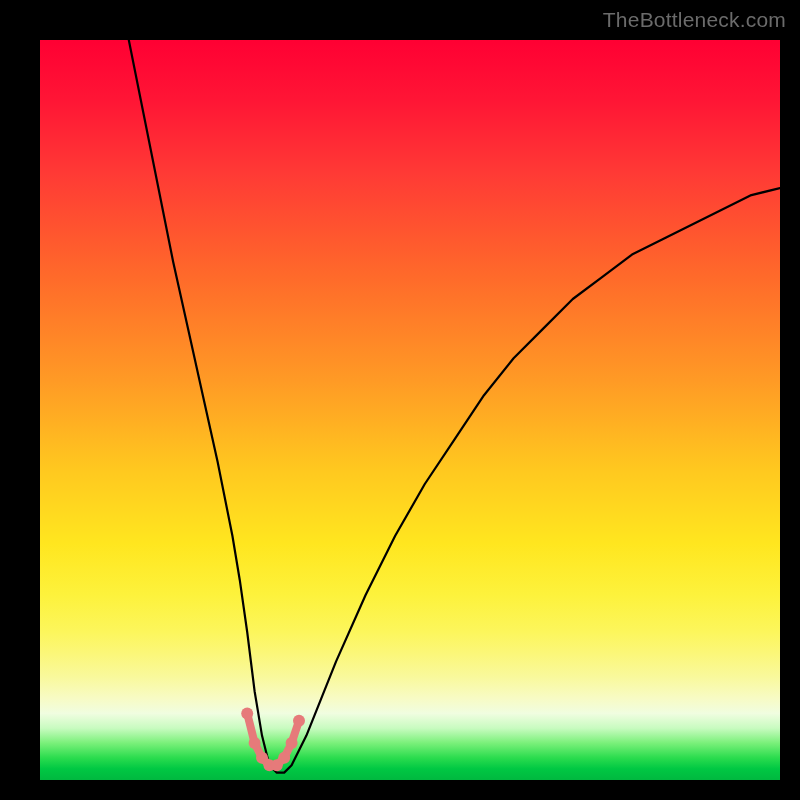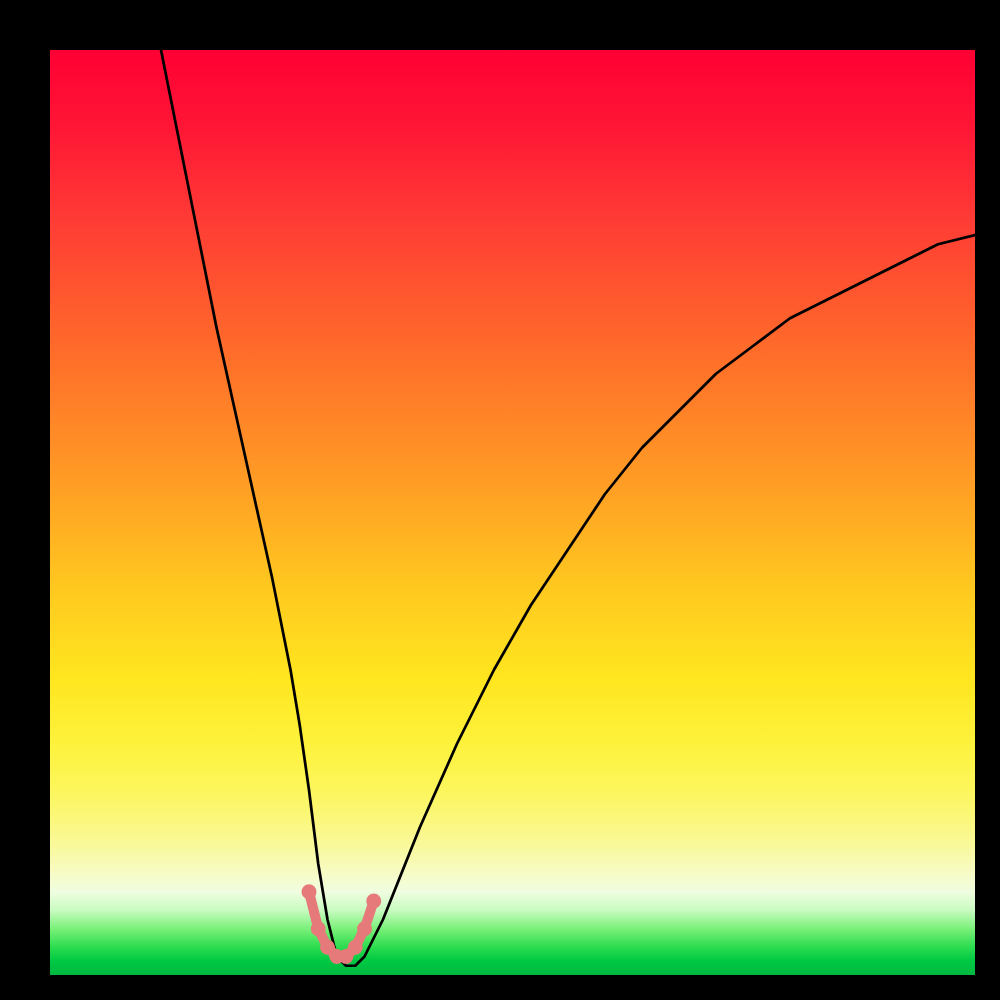--- a/index.html
+++ b/index.html
@@ -72,20 +72,21 @@
     top: 0;
     width: 100%;
     height: 100%;
     overflow: visible;
   }
 </style>
 </head>
 <body>
 
 <div class="frame">
+  <div class="watermark">TheBottleneck.com</div>
   <div class="plot-area">
     <div class="gradient"></div>
     <svg class="curve" viewBox="0 0 740 740" preserveAspectRatio="none">
       <path id="main-curve" fill="none" stroke="#000" stroke-width="2.2" stroke-linejoin="round" stroke-linecap="round" d="M88.8 0.0 L103.6 74.0 L118.4 148.0 L133.2 222.0 L148.0 288.6 L162.8 355.2 L177.6 421.8 L192.4 495.8 L199.8 540.2 L207.2 592.0 L214.6 651.2 L222.0 695.6 L229.4 725.2 L236.8 732.6 L244.2 732.6 L251.6 725.2 L266.4 695.6 L281.2 658.6 L296.0 621.6 L325.6 555.0 L355.2 495.8 L384.8 444.0 L414.4 399.6 L444.0 355.2 L473.6 318.2 L503.2 288.6 L532.8 259.0 L562.4 236.8 L592.0 214.6 L621.6 199.8 L651.2 185.0 L680.8 170.2 L710.4 155.4 L740.0 148.0"></path>
       <g id="marker-group">
           <path d="M207.2 673.4 L214.6 703.0 L222.0 717.8 L229.4 725.2 L236.8 725.2 L244.2 717.8 L251.6 703.0 L259.0 680.8" fill="none" stroke="#e67a7a" stroke-width="8" stroke-linecap="round" stroke-linejoin="round"></path>
           <circle cx="207.2" cy="673.4" r="6" fill="#e67a7a"></circle>
           <circle cx="214.6" cy="703.0" r="6" fill="#e67a7a"></circle>
           <circle cx="222.0" cy="717.8" r="6" fill="#e67a7a"></circle>
           <circle cx="229.4" cy="725.2" r="6" fill="#e67a7a"></circle>

